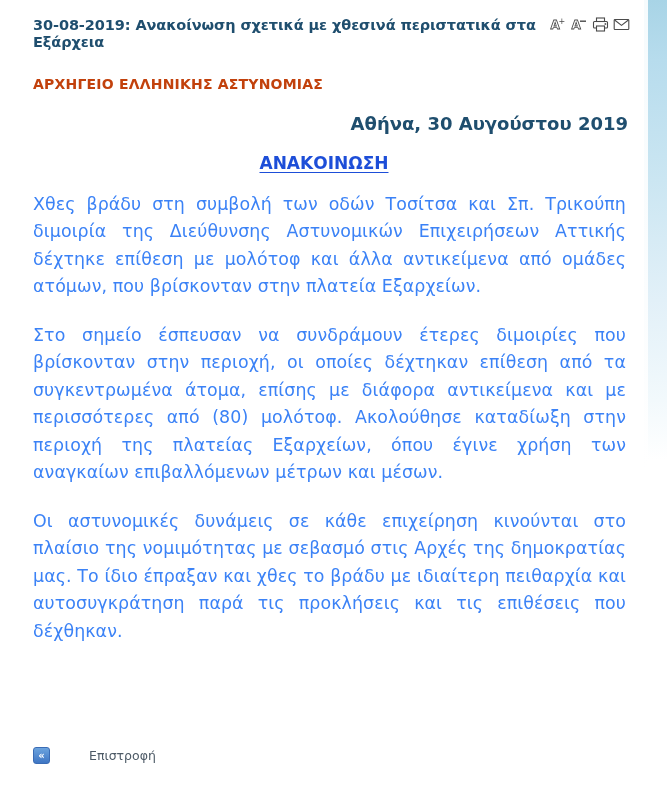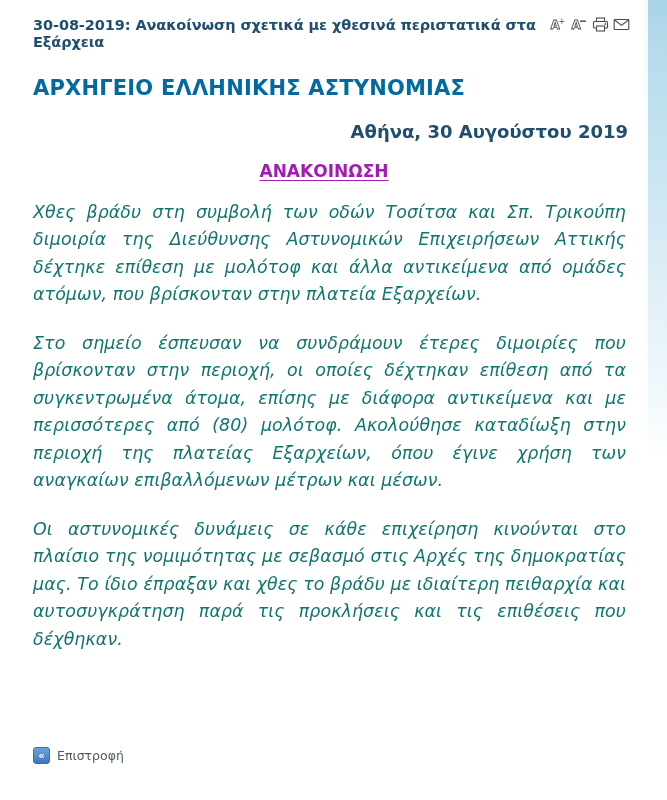--- a/index.html
+++ b/index.html
@@ -84,60 +84,59 @@
     align-items: center;
     justify-content: center;
     color: #4a4a4a;
   }
   .tool-icons .ic svg { display: block; }
 
   
   .org-title {
     margin: 24px 0 0 0;
     padding: 0 33px;
-    font-size: 21px;
-    font-weight: bold;
-    color: #0369a1;
+    font-size: 14px;
+    font-weight: bold;
+    color: #c2410c;
     letter-spacing: 0.2px;
   }
   .dateline {
     margin: 21px 0 0 0;
     padding: 0 20px 0 51px;
     text-align: right;
     font-size: 18px;
     font-weight: bold;
     color: #1f4e6e;
   }
   .subject {
     margin: 19px 0 12px 0;
     padding: 0 33px;
     text-align: center;
     font-size: 17px;
     font-weight: bold;
-    color: #a21caf;
+    color: #1d4ed8;
   }
   .subject span {
     text-decoration: underline;
     text-underline-offset: 3px;
   }
 
   
   .body-copy {
     padding: 0 22px 0 33px;
     margin-top: 18px;
   }
   .body-copy p {
     margin: 0 0 21px 0;
     font-size: 17.4px;
     line-height: 1.58;
-    color: #0f766e;
+    color: #3b82f6;
     text-align: justify;
     text-justify: inter-word;
     letter-spacing: 0.1px;
-    font-style: italic;
   }
   .body-copy p:last-child { margin-bottom: 0; }
 
   
   .back-row {
     position: absolute;
     left: 33px;
     bottom: 36px;
     display: inline-flex;
     align-items: center;
@@ -152,20 +151,21 @@
     color: #ffffff;
     font-size: 10px;
     line-height: 15px;
     text-align: center;
     font-weight: bold;
     box-sizing: border-box;
   }
   .back-label {
     font-size: 12.5px;
     color: #4d5a66;
+    margin-left: 32px;
   }
 </style>
 </head>
 <body>
 
 <div class="page">
 
   <div class="doc-header">
     <div class="doc-header-title">30-08-2019: Ανακοίνωση σχετικά με χθεσινά περιστατικά στα Εξάρχεια</div>
 

